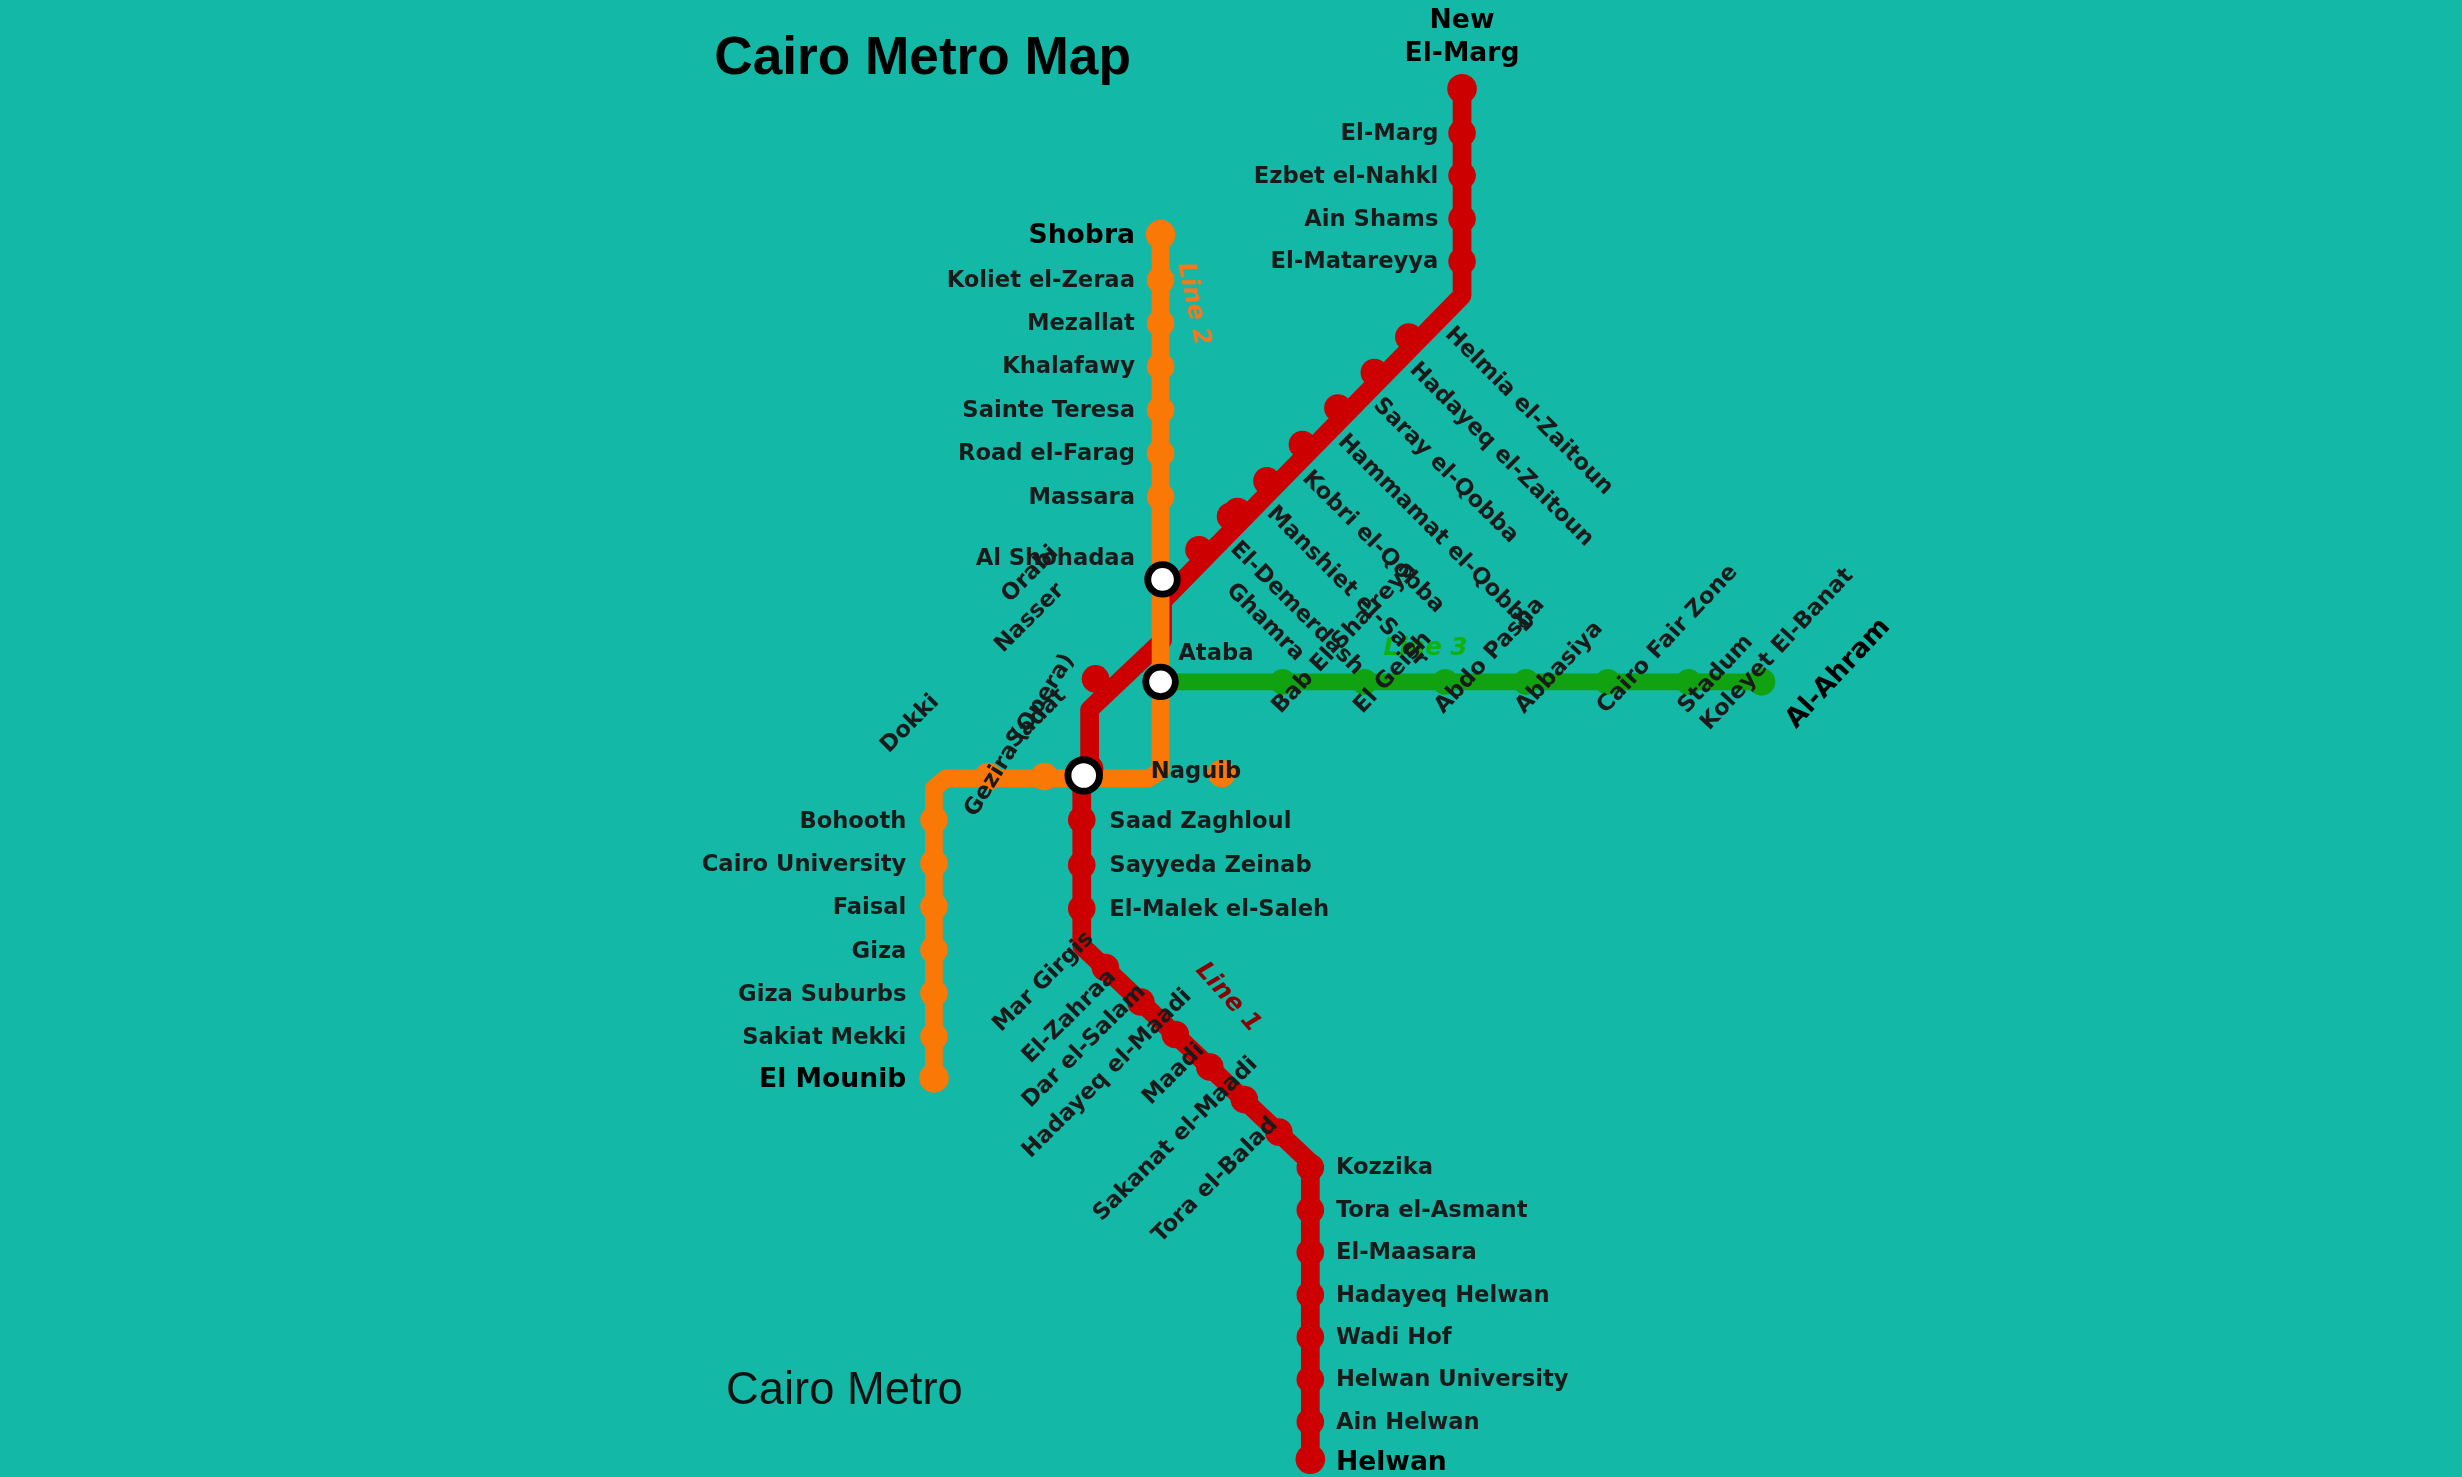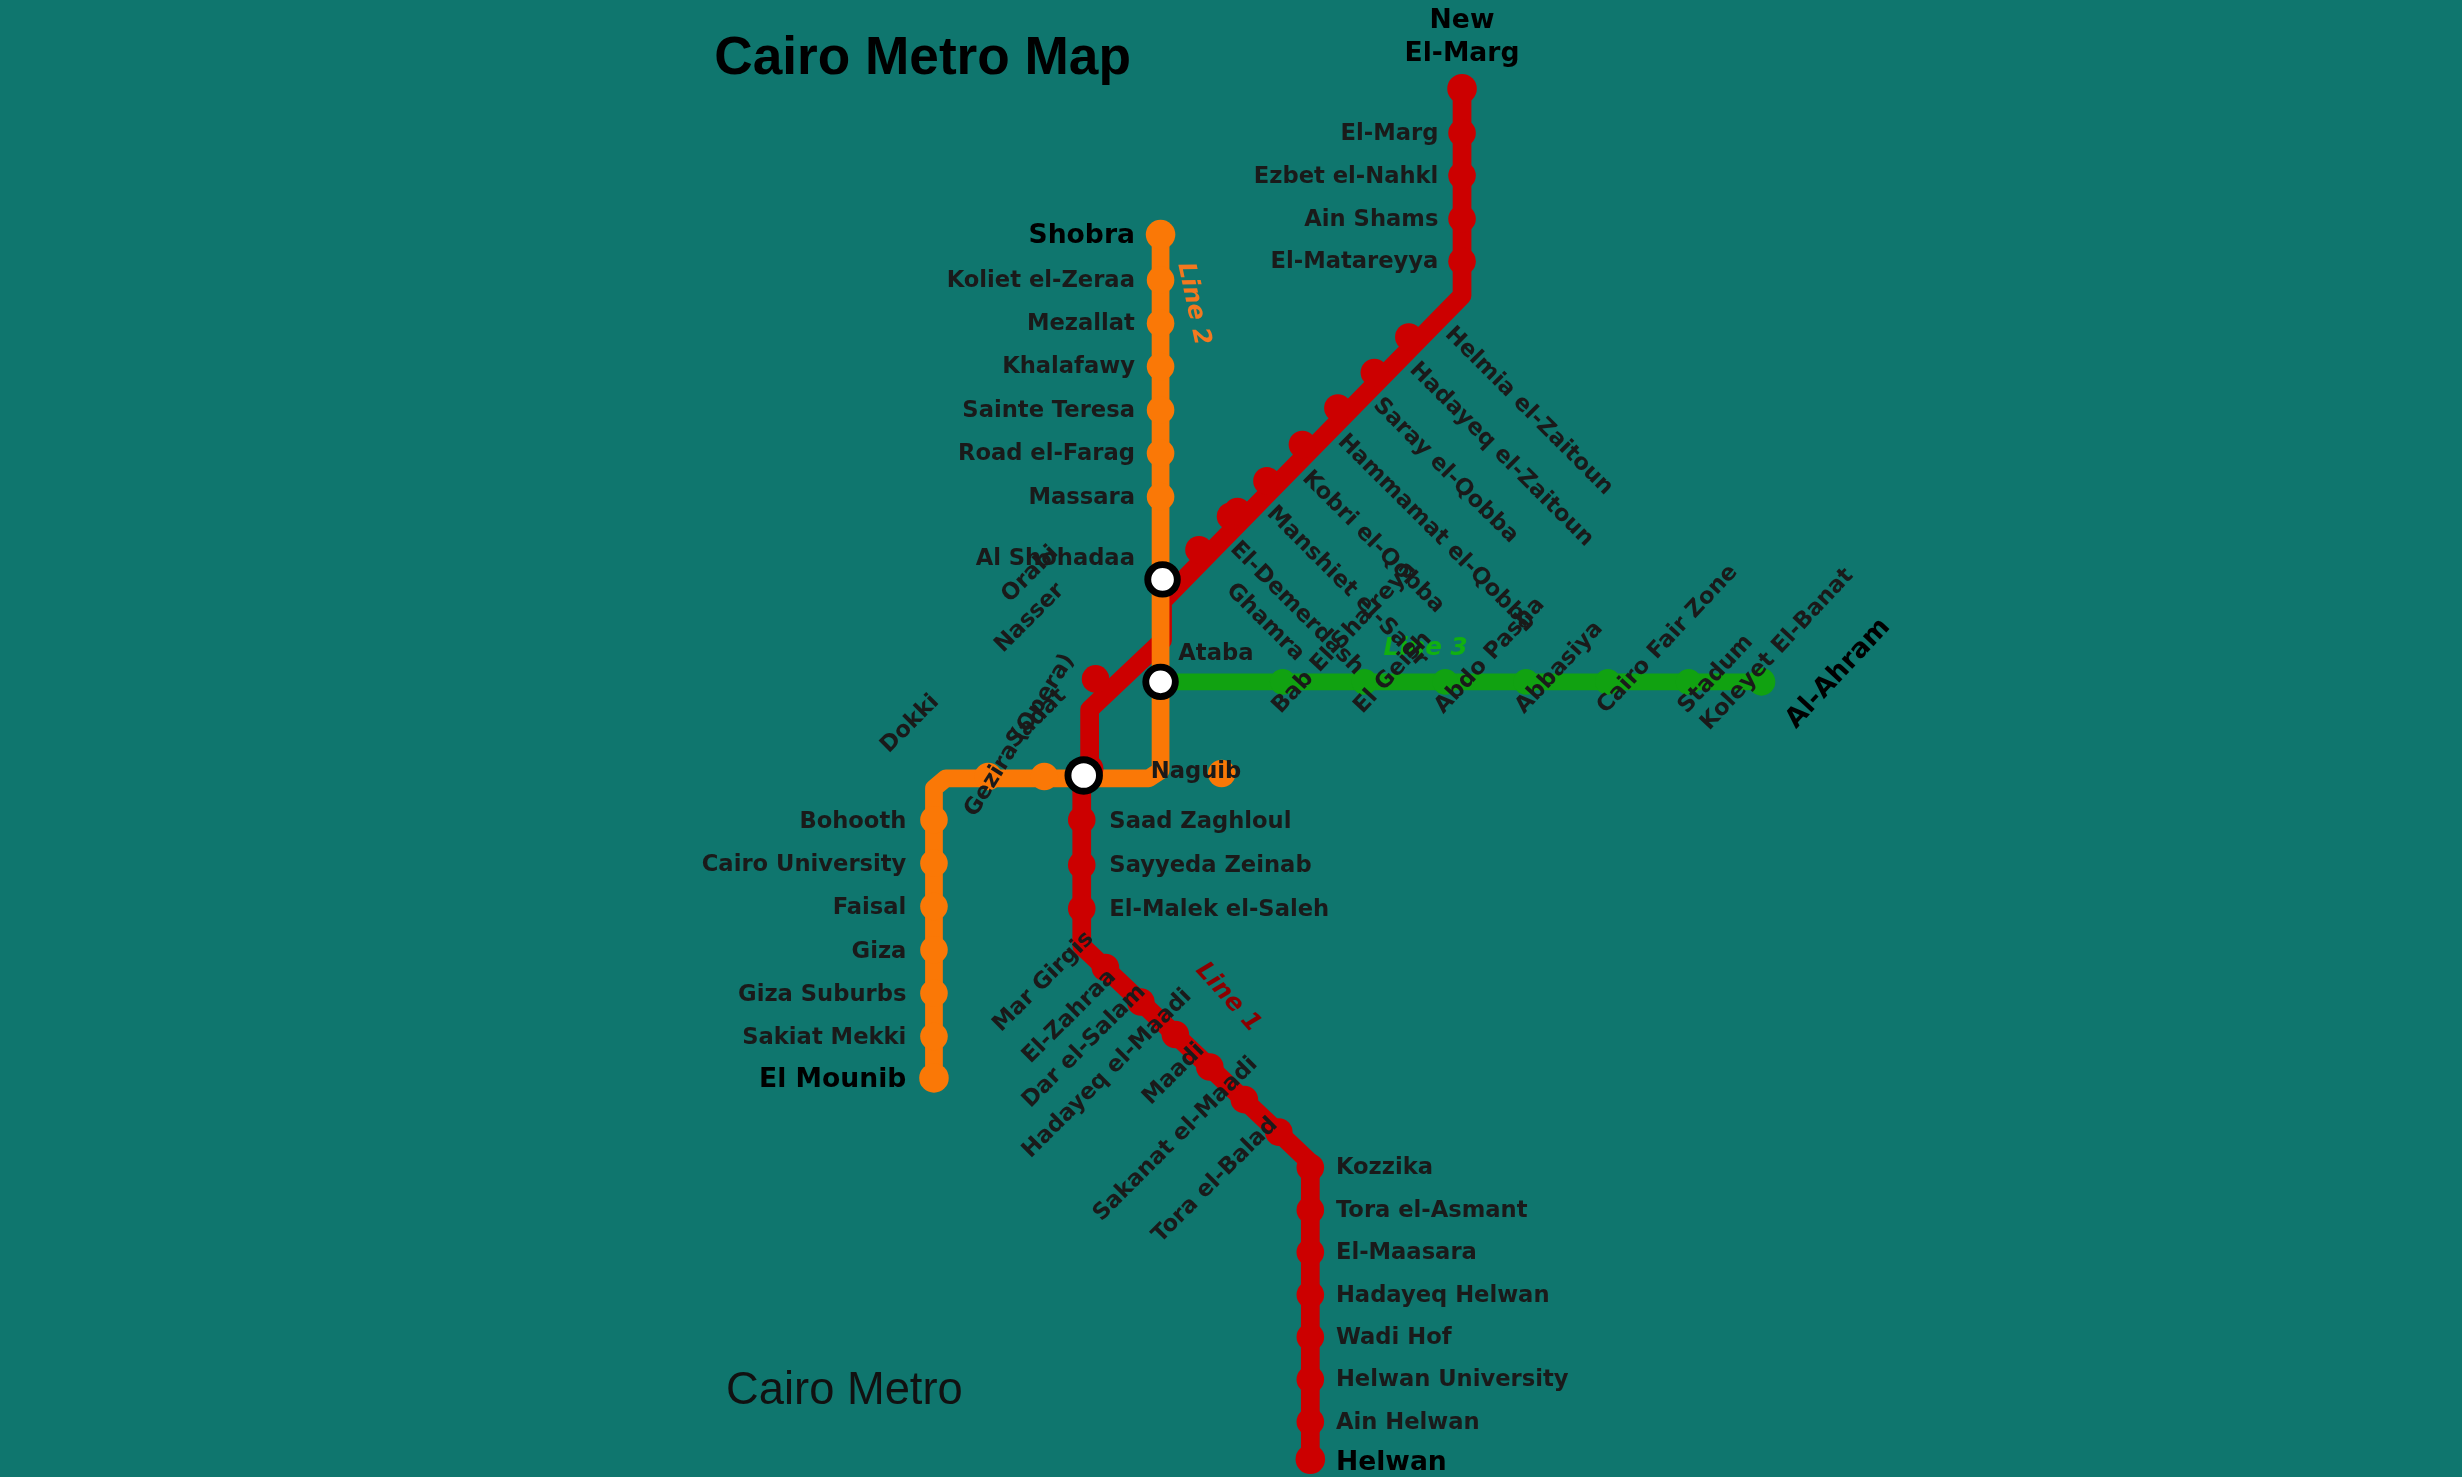--- a/index.html
+++ b/index.html
@@ -4,21 +4,21 @@
 <style>
   html, body {
     margin: 0;
     padding: 0;
     background: #ffffff;
   }
   #stage {
     position: relative;
     width: 2463px;
     height: 1478px;
-    background: #0f766e;
+    background: #14b8a6;
     overflow: hidden;
     font-family: "DejaVu Sans", sans-serif;
   }
   #map-svg {
     position: absolute;
     left: 0;
     top: 0;
     width: 2463px;
     height: 1478px;
   }

